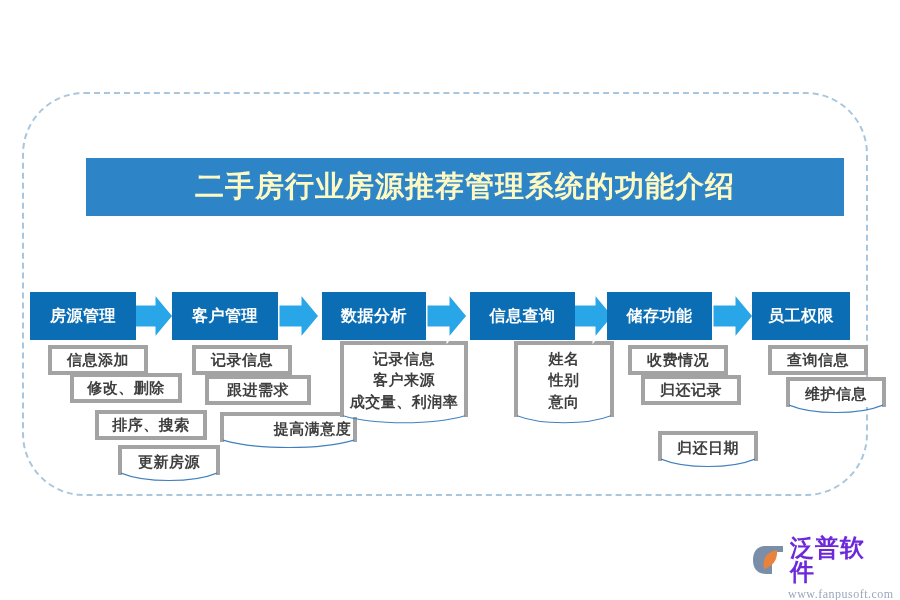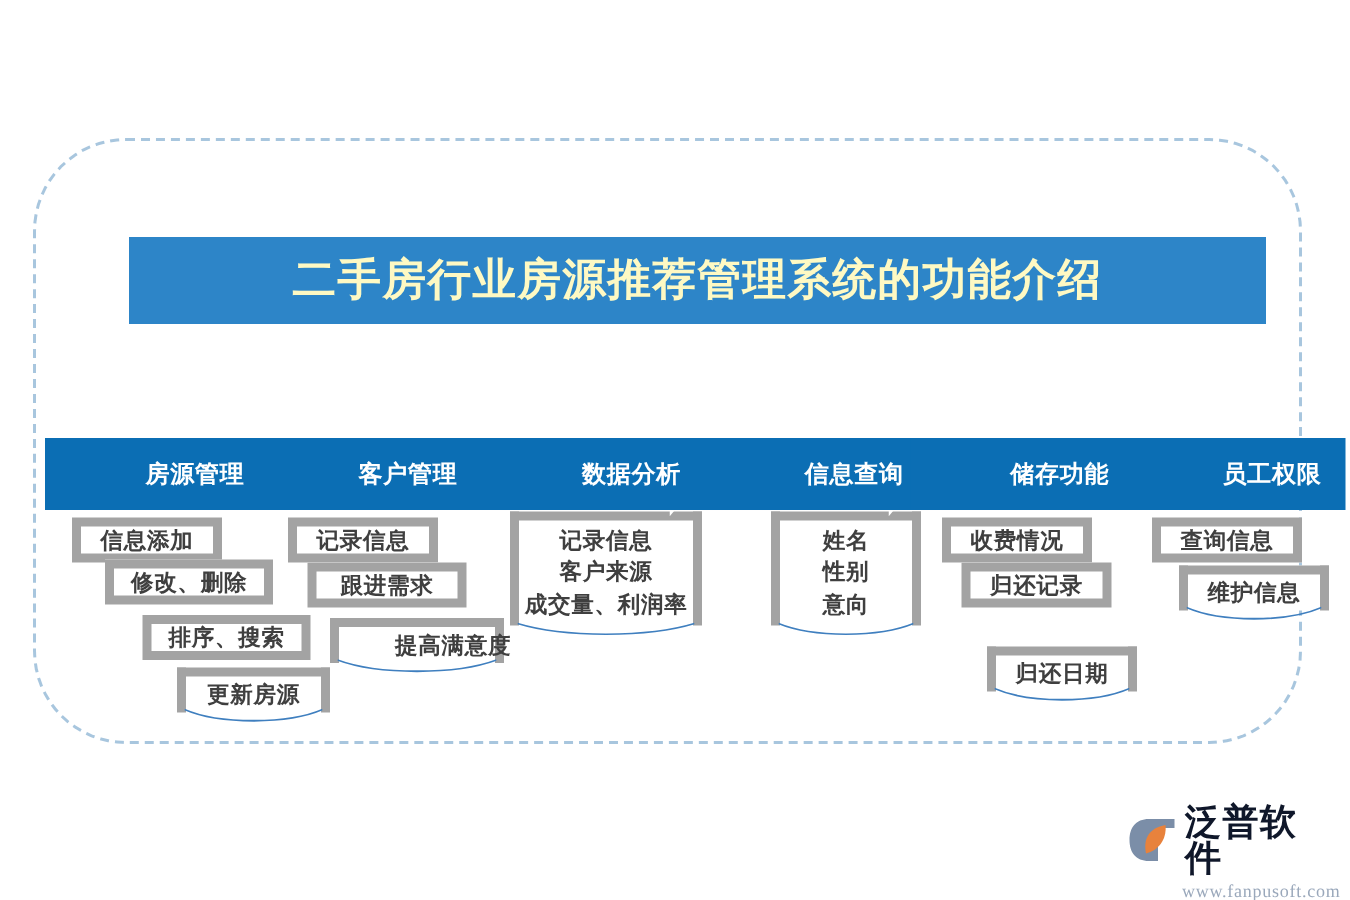--- a/index.html
+++ b/index.html
@@ -55,21 +55,20 @@
   
   .proc-box {
     position: absolute;
     top: 292px;
     height: 48px;
     background: #0b6eb4;
     display: flex;
     align-items: center;
     justify-content: center;
     z-index: 6;
-    padding-left: 47px;
   }
   .proc-box .proc-label {
     color: #ffffff;
     font-size: 16px;
     font-weight: bold;
     white-space: nowrap;
     letter-spacing: 0.5px;
   }
 
   
@@ -79,21 +78,21 @@
     width: 46px;
     height: 60px;
     z-index: 5;
   }
   .arrow svg { display: block; }
 
   
   .card {
     position: absolute;
     background: #ffffff;
-    border: 6px solid #a3a3a3;
+    border: 4px solid #a3a3a3;
     box-sizing: border-box;
     display: flex;
     align-items: center;
     justify-content: center;
     color: #3f3f3f;
     font-size: 15px;
     font-weight: bold;
     white-space: nowrap;
     letter-spacing: 0.5px;
   }
@@ -129,21 +128,21 @@
     display: flex;
     align-items: center;
   }
   .logo-mark {
     width: 34px;
     height: 30px;
     margin-right: 4px;
     flex: none;
   }
   .logo-name {
-    color: #0f172a;
+    color: #6d28d9;
     font-size: 24px;
     font-weight: bold;
     letter-spacing: 1px;
     line-height: 1;
   }
   .logo-url {
     color: #9aa8bb;
     font-size: 12px;
     letter-spacing: 0.5px;
     margin-top: 3px;
@@ -222,21 +221,21 @@
       <path d="M0,1 C26,11 78,11 104,1" fill="none" stroke="#3f7fbf" stroke-width="1.2"></path>
     </svg>
   </div>
 
   <div class="card" style="left:192px; top:345px; width:100px; height:30px;">
     <span class="cline">记录信息</span>
   </div>
   <div class="card" style="left:205px; top:375px; width:106px; height:30px;">
     <span class="cline">跟进需求</span>
   </div>
-  <div class="card wavy" style="left:220px; top:412px; width:116px; height:30px;padding-left:48px;">
+  <div class="card wavy" style="left:220px; top:412px; width:137px; height:30px;padding-left:48px;">
     <span class="cline">提高满意度</span>
     <svg class="wave" viewBox="0 0 118 12" preserveAspectRatio="none">
       <path d="M0,1 C30,11 88,11 118,1" fill="none" stroke="#3f7fbf" stroke-width="1.2"></path>
     </svg>
   </div>
 
   <div class="card multi wavy" style="left:340px; top:341px; width:128px; height:76px;">
     <span class="cline">记录信息</span>
     <span class="cline">客户来源</span>
     <span class="cline">成交量、利润率</span>

